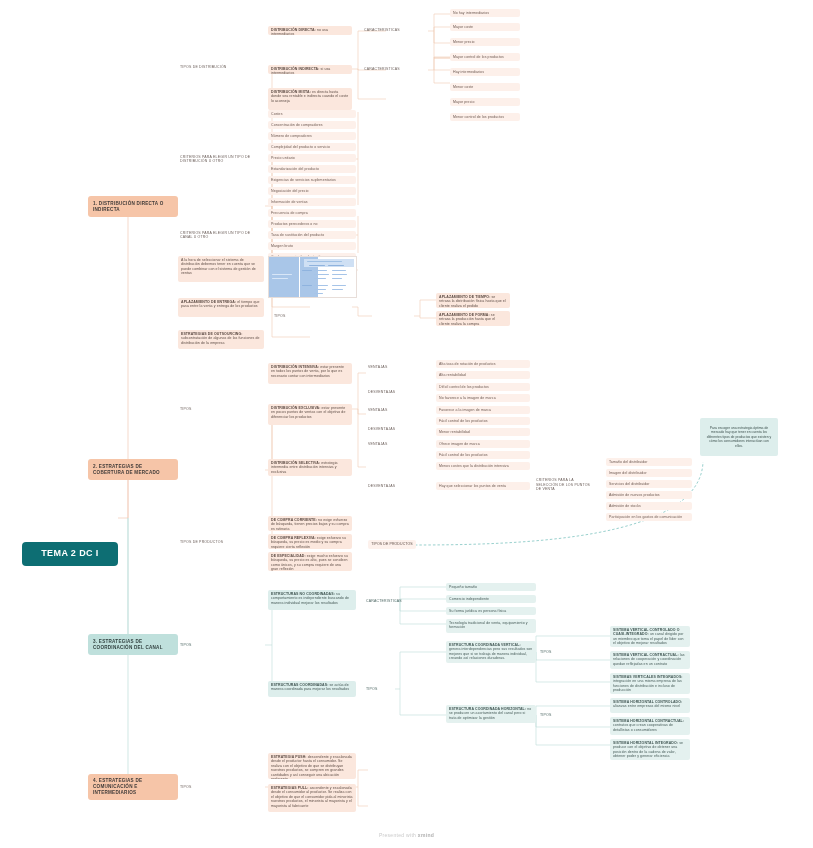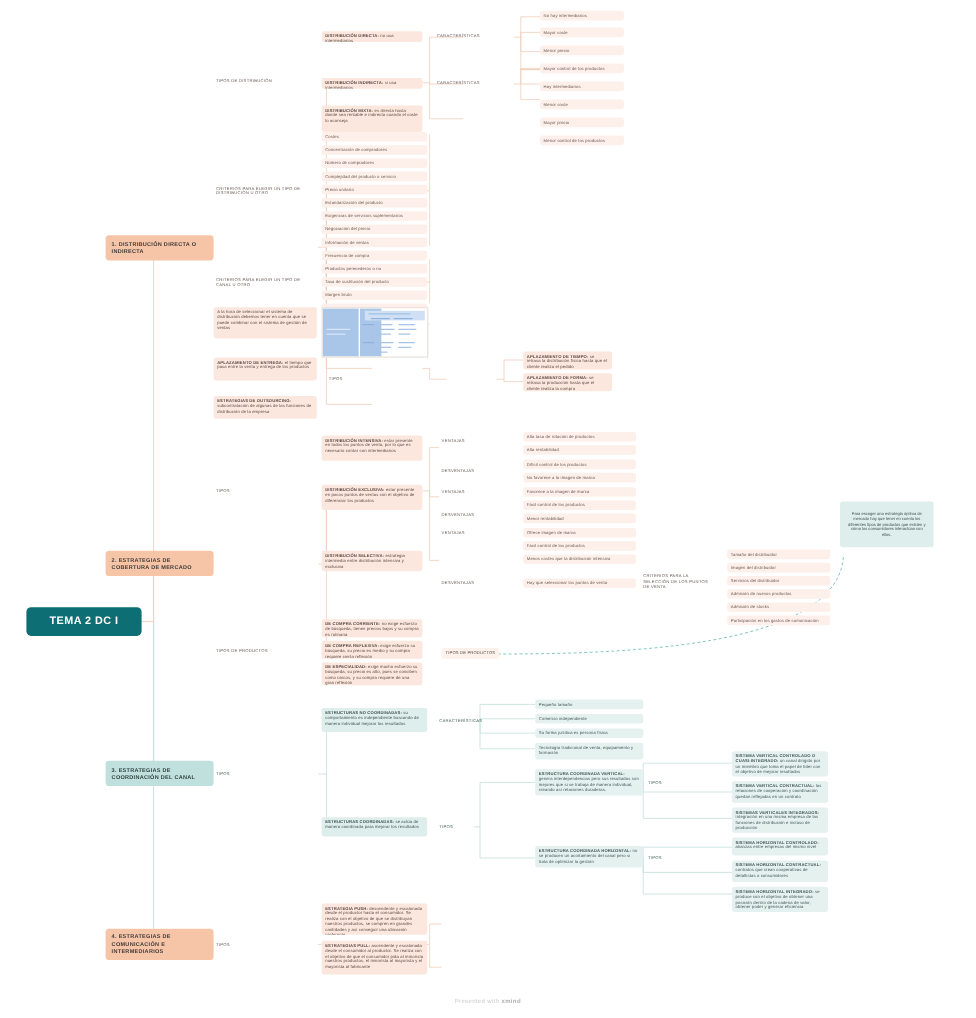--- a/index.html
+++ b/index.html
@@ -33,20 +33,21 @@
     color: #ffffff;
     font-size: 9px;
     font-weight: bold;
     letter-spacing: .4px;
     display: flex;
     align-items: center;
     justify-content: center;
     border-radius: 4px;
     padding: 0;
     text-align: center;
+    margin-top: 36px;
   }
   
   .b1 {
     background: #f6c5a8;
     color: #3f3a38;
     font-size: 4.6px;
     font-weight: bold;
     letter-spacing: .25px;
     display: flex;
     align-items: center;

